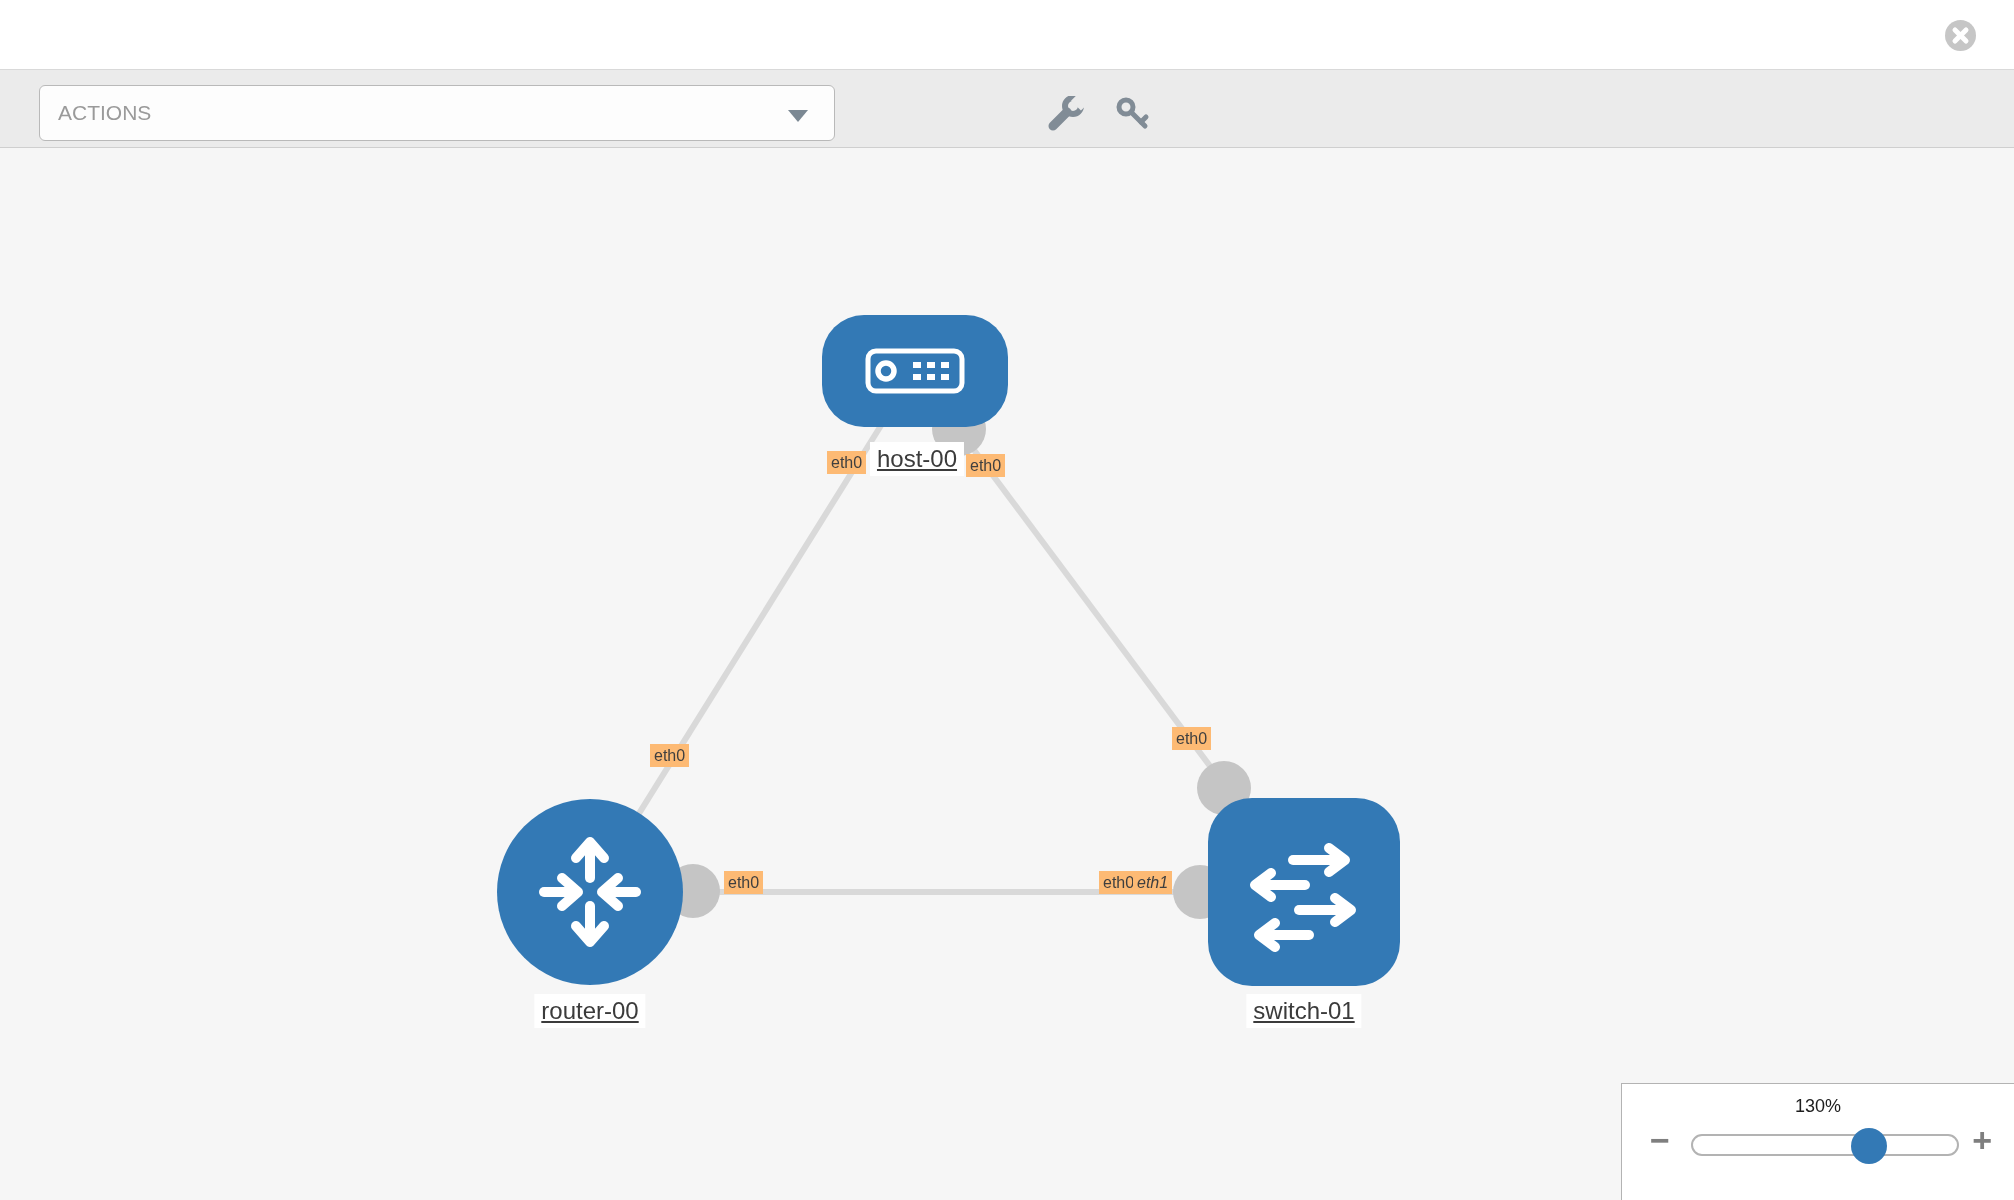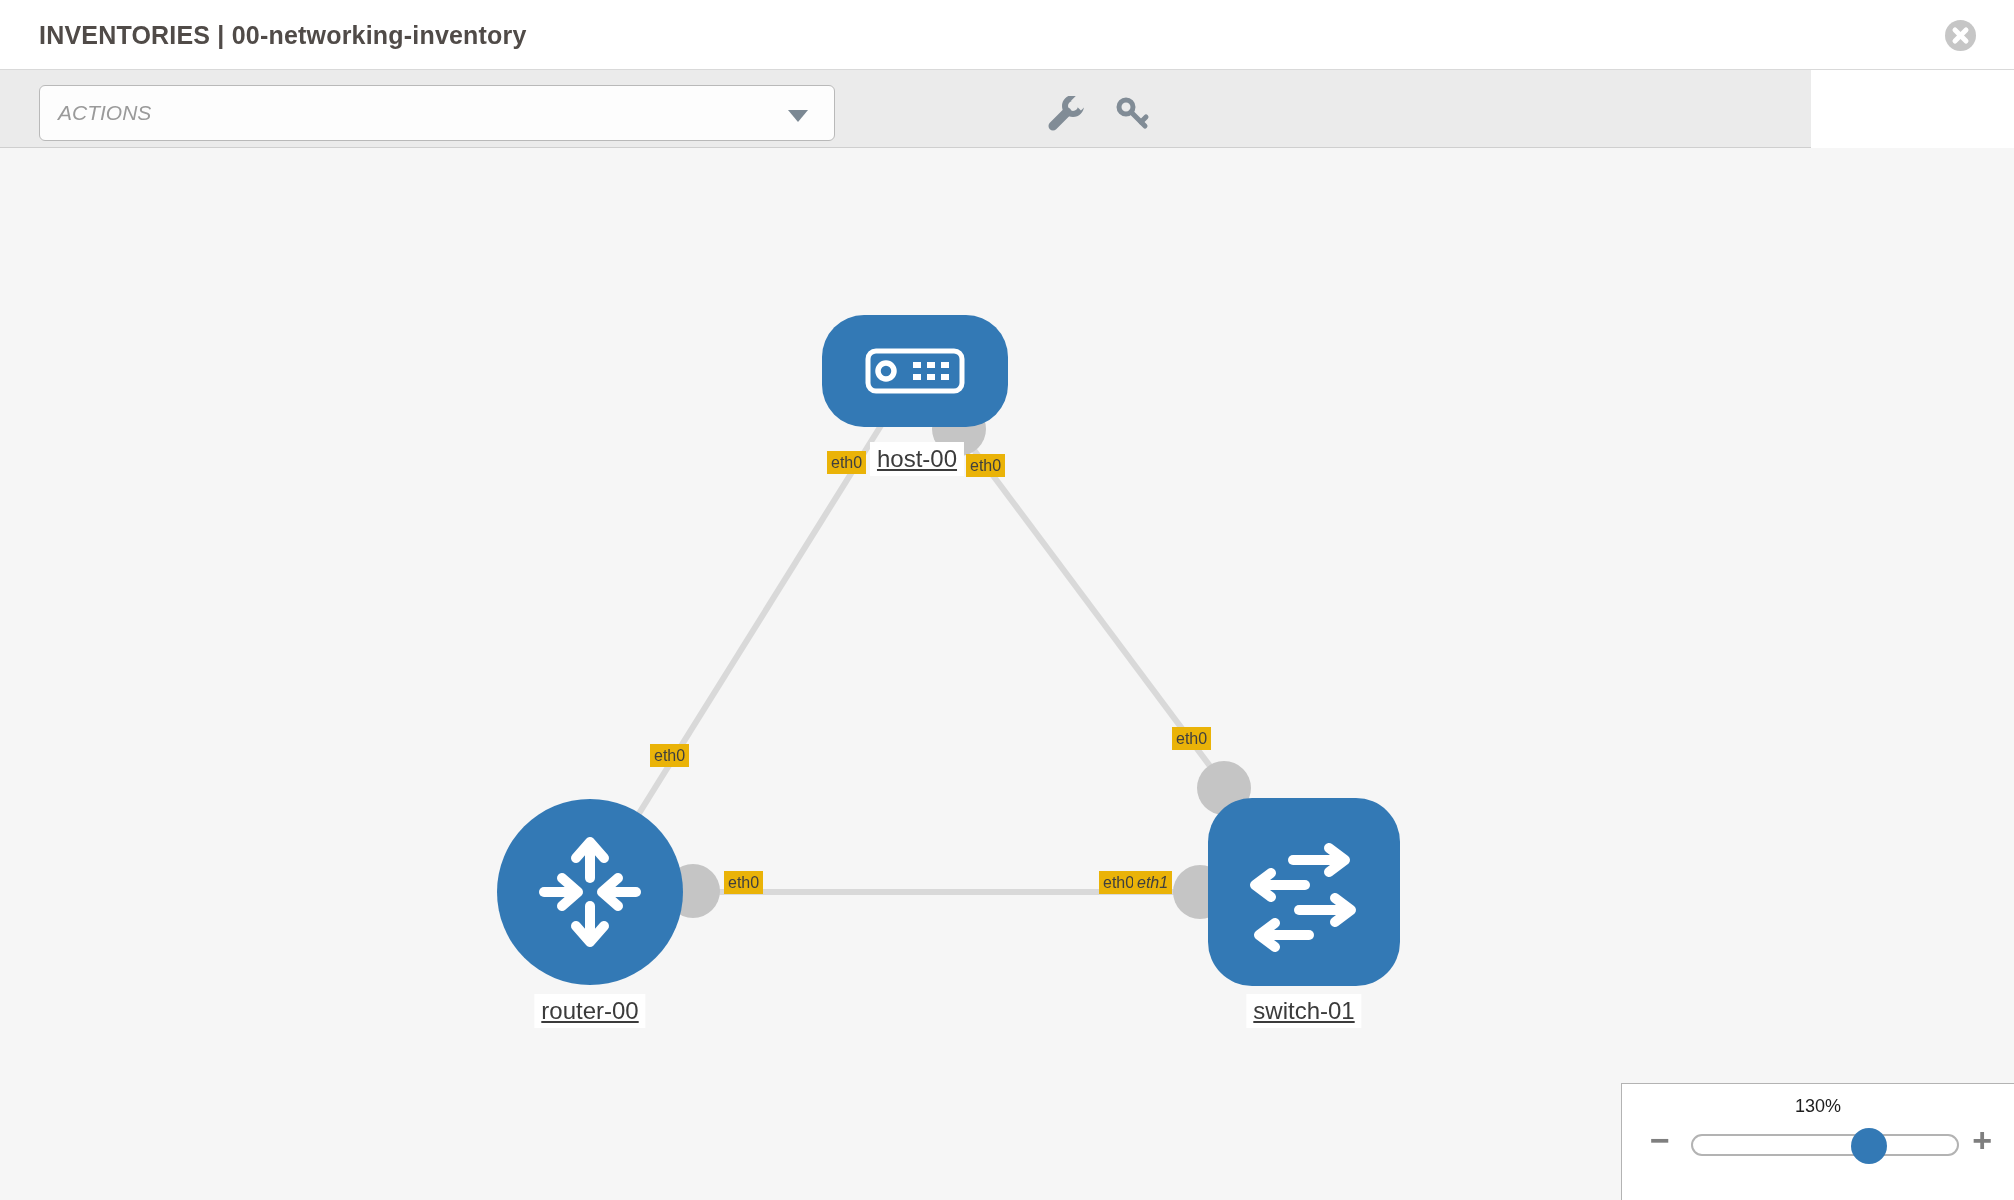--- a/index.html
+++ b/index.html
@@ -17,22 +17,22 @@
     position:absolute; left:39px; top:21px;
     font-size:25px; font-weight:700; color:#504b48; letter-spacing:0.2px;
   }
   .close-btn {
     position:absolute; right:38px; top:20px; width:31px; height:31px;
     border-radius:50%; background:#c6c6c6; cursor:pointer;
     display:flex; align-items:center; justify-content:center;
   }
   
   .toolbar {
-    position:absolute; top:70px; left:0; width:1811px; height:78px;
-    background:#ebebeb; border-bottom:1px solid #cfcfcf;font-style:italic;
+    position:absolute; top:70px; left:0; width:2014px; height:78px;
+    background:#ebebeb; border-bottom:1px solid #cfcfcf;
   }
   .combo {
     position:absolute; top:15px; height:56px; background:#fdfdfd;
     border:1px solid #b9b9b9; border-radius:6px;
     display:flex; align-items:center; padding:0 18px;
     font-size:21px; color:#9a9a9a; cursor:pointer;
   }
   .combo-actions { left:39px;  width:796px; }
   .combo-search  { left:1185px; width:793px; }
   .combo .caret {
@@ -53,21 +53,21 @@
   .node-host   { left:822px;  top:167px; width:186px; height:112px; border-radius:42px; }
   .node-router { left:497px;  top:651px; width:186px; height:186px; border-radius:50%; }
   .node-switch { left:1208px; top:650px; width:192px; height:188px; border-radius:44px; }
   .node-label {
     position:absolute; background:#ffffff; color:#3b3b3b;
     font-size:24px; padding:3px 7px; white-space:nowrap;
     transform:translateX(-50%);
     text-decoration:underline;
   }
   .if-label {
-    position:absolute; background:#eab308; color:#3f3f3f;
+    position:absolute; background:#fdba74; color:#3f3f3f;
     font-size:16px; padding:1px 4px; white-space:nowrap; line-height:21px;
   }
   
   .zoom-panel {
     position:absolute; left:1621px; top:935px; width:394px; height:118px;
     background:#ffffff; border:1px solid #b3b3b3;
   }
   .zoom-level {
     position:absolute; top:12px; left:0; width:100%;
     text-align:center; font-size:18px; color:#1d1d1d;
@@ -84,21 +84,20 @@
   }
   .zoom-handle {
     position:absolute; left:158px; top:-8px; width:36px; height:36px;
     border-radius:50%; background:#3379b5; cursor:grab;
   }
 </style>
 </head>
 <body>
 
 <div class="header">
-  <div class="header-title">INVENTORIES | 00-networking-inventory</div>
   <div class="close-btn">
     <svg width="31" height="31" viewBox="0 0 31 31">
       <line x1="10" y1="10" x2="21" y2="21" stroke="#ffffff" stroke-width="5" stroke-linecap="round"></line>
       <line x1="21" y1="10" x2="10" y2="21" stroke="#ffffff" stroke-width="5" stroke-linecap="round"></line>
     </svg>
   </div>
 </div>
 
 <div class="toolbar">
   <div class="combo combo-actions">

